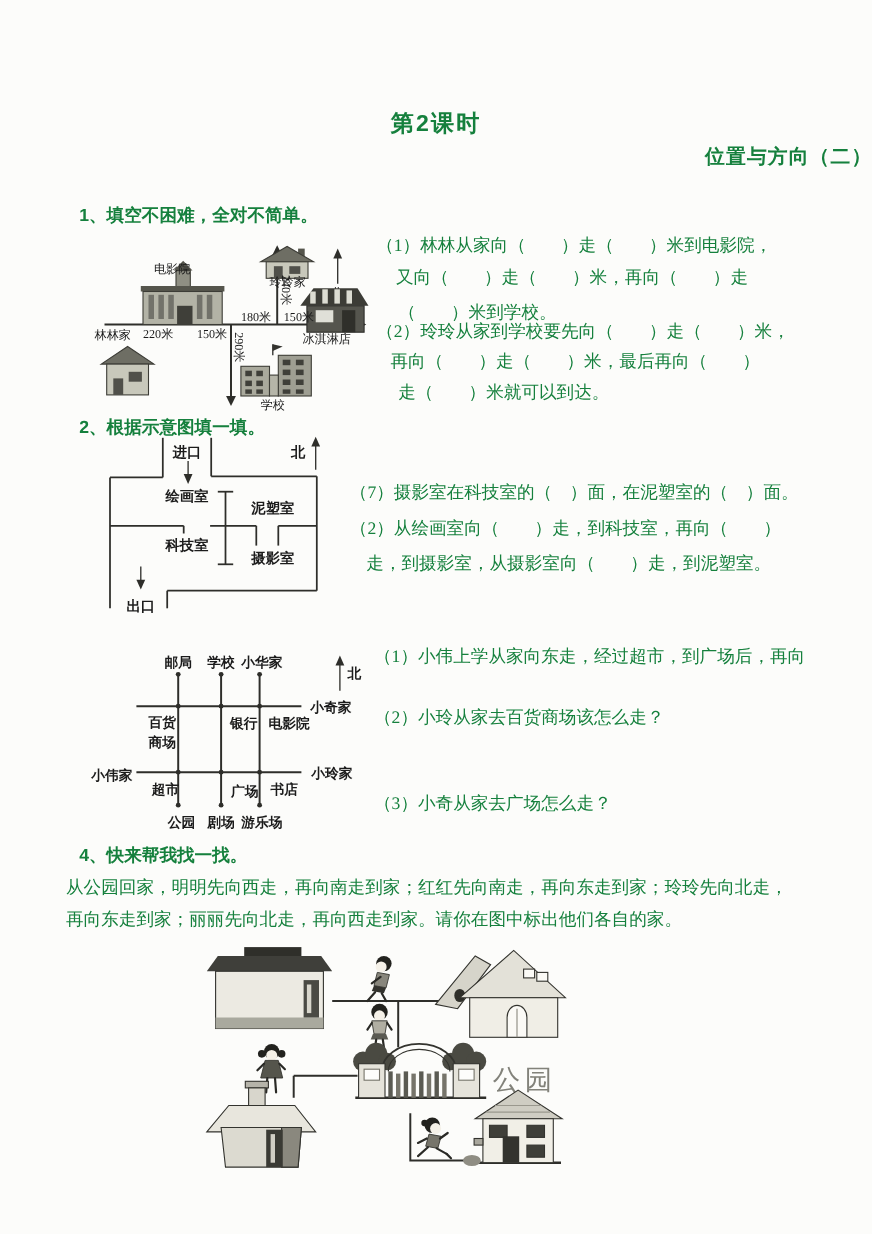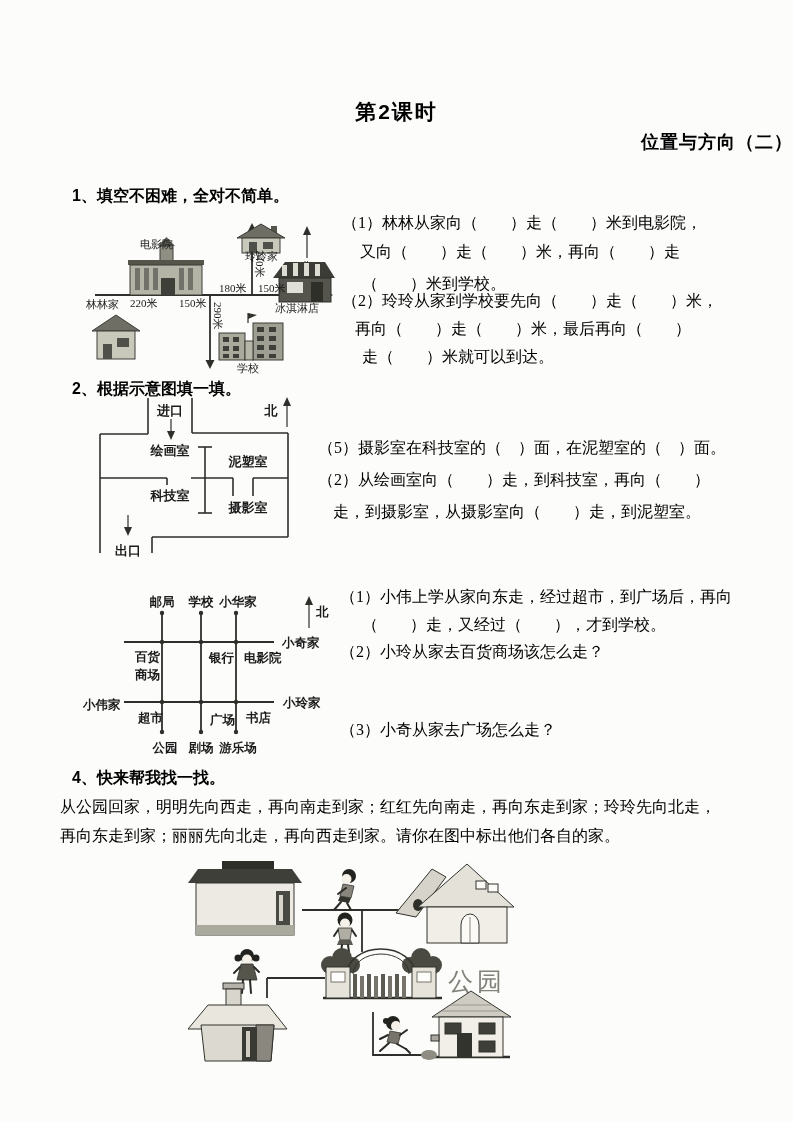--- a/index.html
+++ b/index.html
@@ -1,17 +1,17 @@
 <!DOCTYPE html>
 <html><head>
 <meta charset="utf-8">
 <style>
   html,body{margin:0;padding:0;background:#e8e8e8;}
   .page{position:relative;width:793px;height:1122px;background:#fcfcfa;overflow:hidden;
-        font-family:"Liberation Serif",serif;color:#000000;}
+        font-family:"Liberation Serif",serif;color:#15803d;}
   .abs{position:absolute;}
   .title{position:absolute;left:0;top:98px;width:100%;text-align:center;
          font:bold 21px "Liberation Sans",sans-serif;letter-spacing:2px;}
   .subtitle{position:absolute;left:0;top:130px;width:100%;text-align:right;
             font:bold 18px "Liberation Sans",sans-serif;letter-spacing:1px;}
   .heading{position:absolute;font:bold 16px "Liberation Sans",sans-serif;white-space:pre;}
   .bline{position:absolute;font:16px "Liberation Serif",serif;white-space:pre;}
   svg{position:absolute;overflow:visible;}
   svg text{font-family:"Liberation Serif",serif;fill:#1b1b1b;}
   .lbl1{font-size:11px;}
@@ -168,21 +168,21 @@
     </g>
     <text class="lbl2" x="85" y="20" text-anchor="middle">进口</text>
     <text class="lbl2" x="186" y="20" text-anchor="middle">北</text>
     <text class="lbl2" x="85" y="60" text-anchor="middle">绘画室</text>
     <text class="lbl2" x="163" y="71" text-anchor="middle">泥塑室</text>
     <text class="lbl2" x="85" y="105" text-anchor="middle">科技室</text>
     <text class="lbl2" x="163" y="117" text-anchor="middle">摄影室</text>
     <text class="lbl2" x="43" y="160" text-anchor="middle">出口</text>
   </svg>
 
-  <div class="bline" style="left:318px;top:438px">（5）摄影室在科技室的（　）面，在泥塑室的（　）面。</div>
+  <div class="bline" style="left:318px;top:438px">（7）摄影室在科技室的（　）面，在泥塑室的（　）面。</div>
   <div class="bline" style="left:318px;top:470px">（2）从绘画室向（　　）走，到科技室，再向（　　）</div>
   <div class="bline" style="left:333px;top:502px">走，到摄影室，从摄影室向（　　）走，到泥塑室。</div>
 
 
   <svg class="abs" style="left:80px;top:590px" width="255" height="175" viewBox="0 0 255 175">
     <g>
       <line class="road" x1="82" y1="23" x2="82" y2="142"></line>
       <line class="road" x1="121" y1="23" x2="121" y2="142"></line>
       <line class="road" x1="156" y1="23" x2="156" y2="142"></line>
       <line class="road" x1="44" y1="52" x2="194" y2="52"></line>
@@ -217,21 +217,20 @@
     <text class="lbl3" x="203" y="117">小玲家</text>
     <text class="lbl3" x="58" y="132">超市</text>
     <text class="lbl3" x="130" y="134">广场</text>
     <text class="lbl3" x="166" y="132">书店</text>
     <text class="lbl3" x="85" y="162" text-anchor="middle">公园</text>
     <text class="lbl3" x="121" y="162" text-anchor="middle">剧场</text>
     <text class="lbl3" x="158" y="162" text-anchor="middle">游乐场</text>
   </svg>
 
   <div class="bline" style="left:340px;top:587px">（1）小伟上学从家向东走，经过超市，到广场后，再向</div>
-  <div class="bline" style="left:362px;top:615px">（　　）走，又经过（　　），才到学校。</div>
   <div class="bline" style="left:340px;top:642px">（2）小玲从家去百货商场该怎么走？</div>
   <div class="bline" style="left:340px;top:720px">（3）小奇从家去广场怎么走？</div>
 
   <div class="heading" style="left:72px;top:768px">4、快来帮我找一找。</div>
   <div class="bline" style="left:60px;top:826px">再向东走到家；丽丽先向北走，再向西走到家。请你在图中标出他们各自的家。</div>
   <div class="bline" style="left:60px;top:797px">从公园回家，明明先向西走，再向南走到家；红红先向南走，再向东走到家；玲玲先向北走，</div>
 
   <svg class="abs" style="left:180px;top:855px" width="335" height="240" viewBox="0 0 335 240">
 
     <g>

